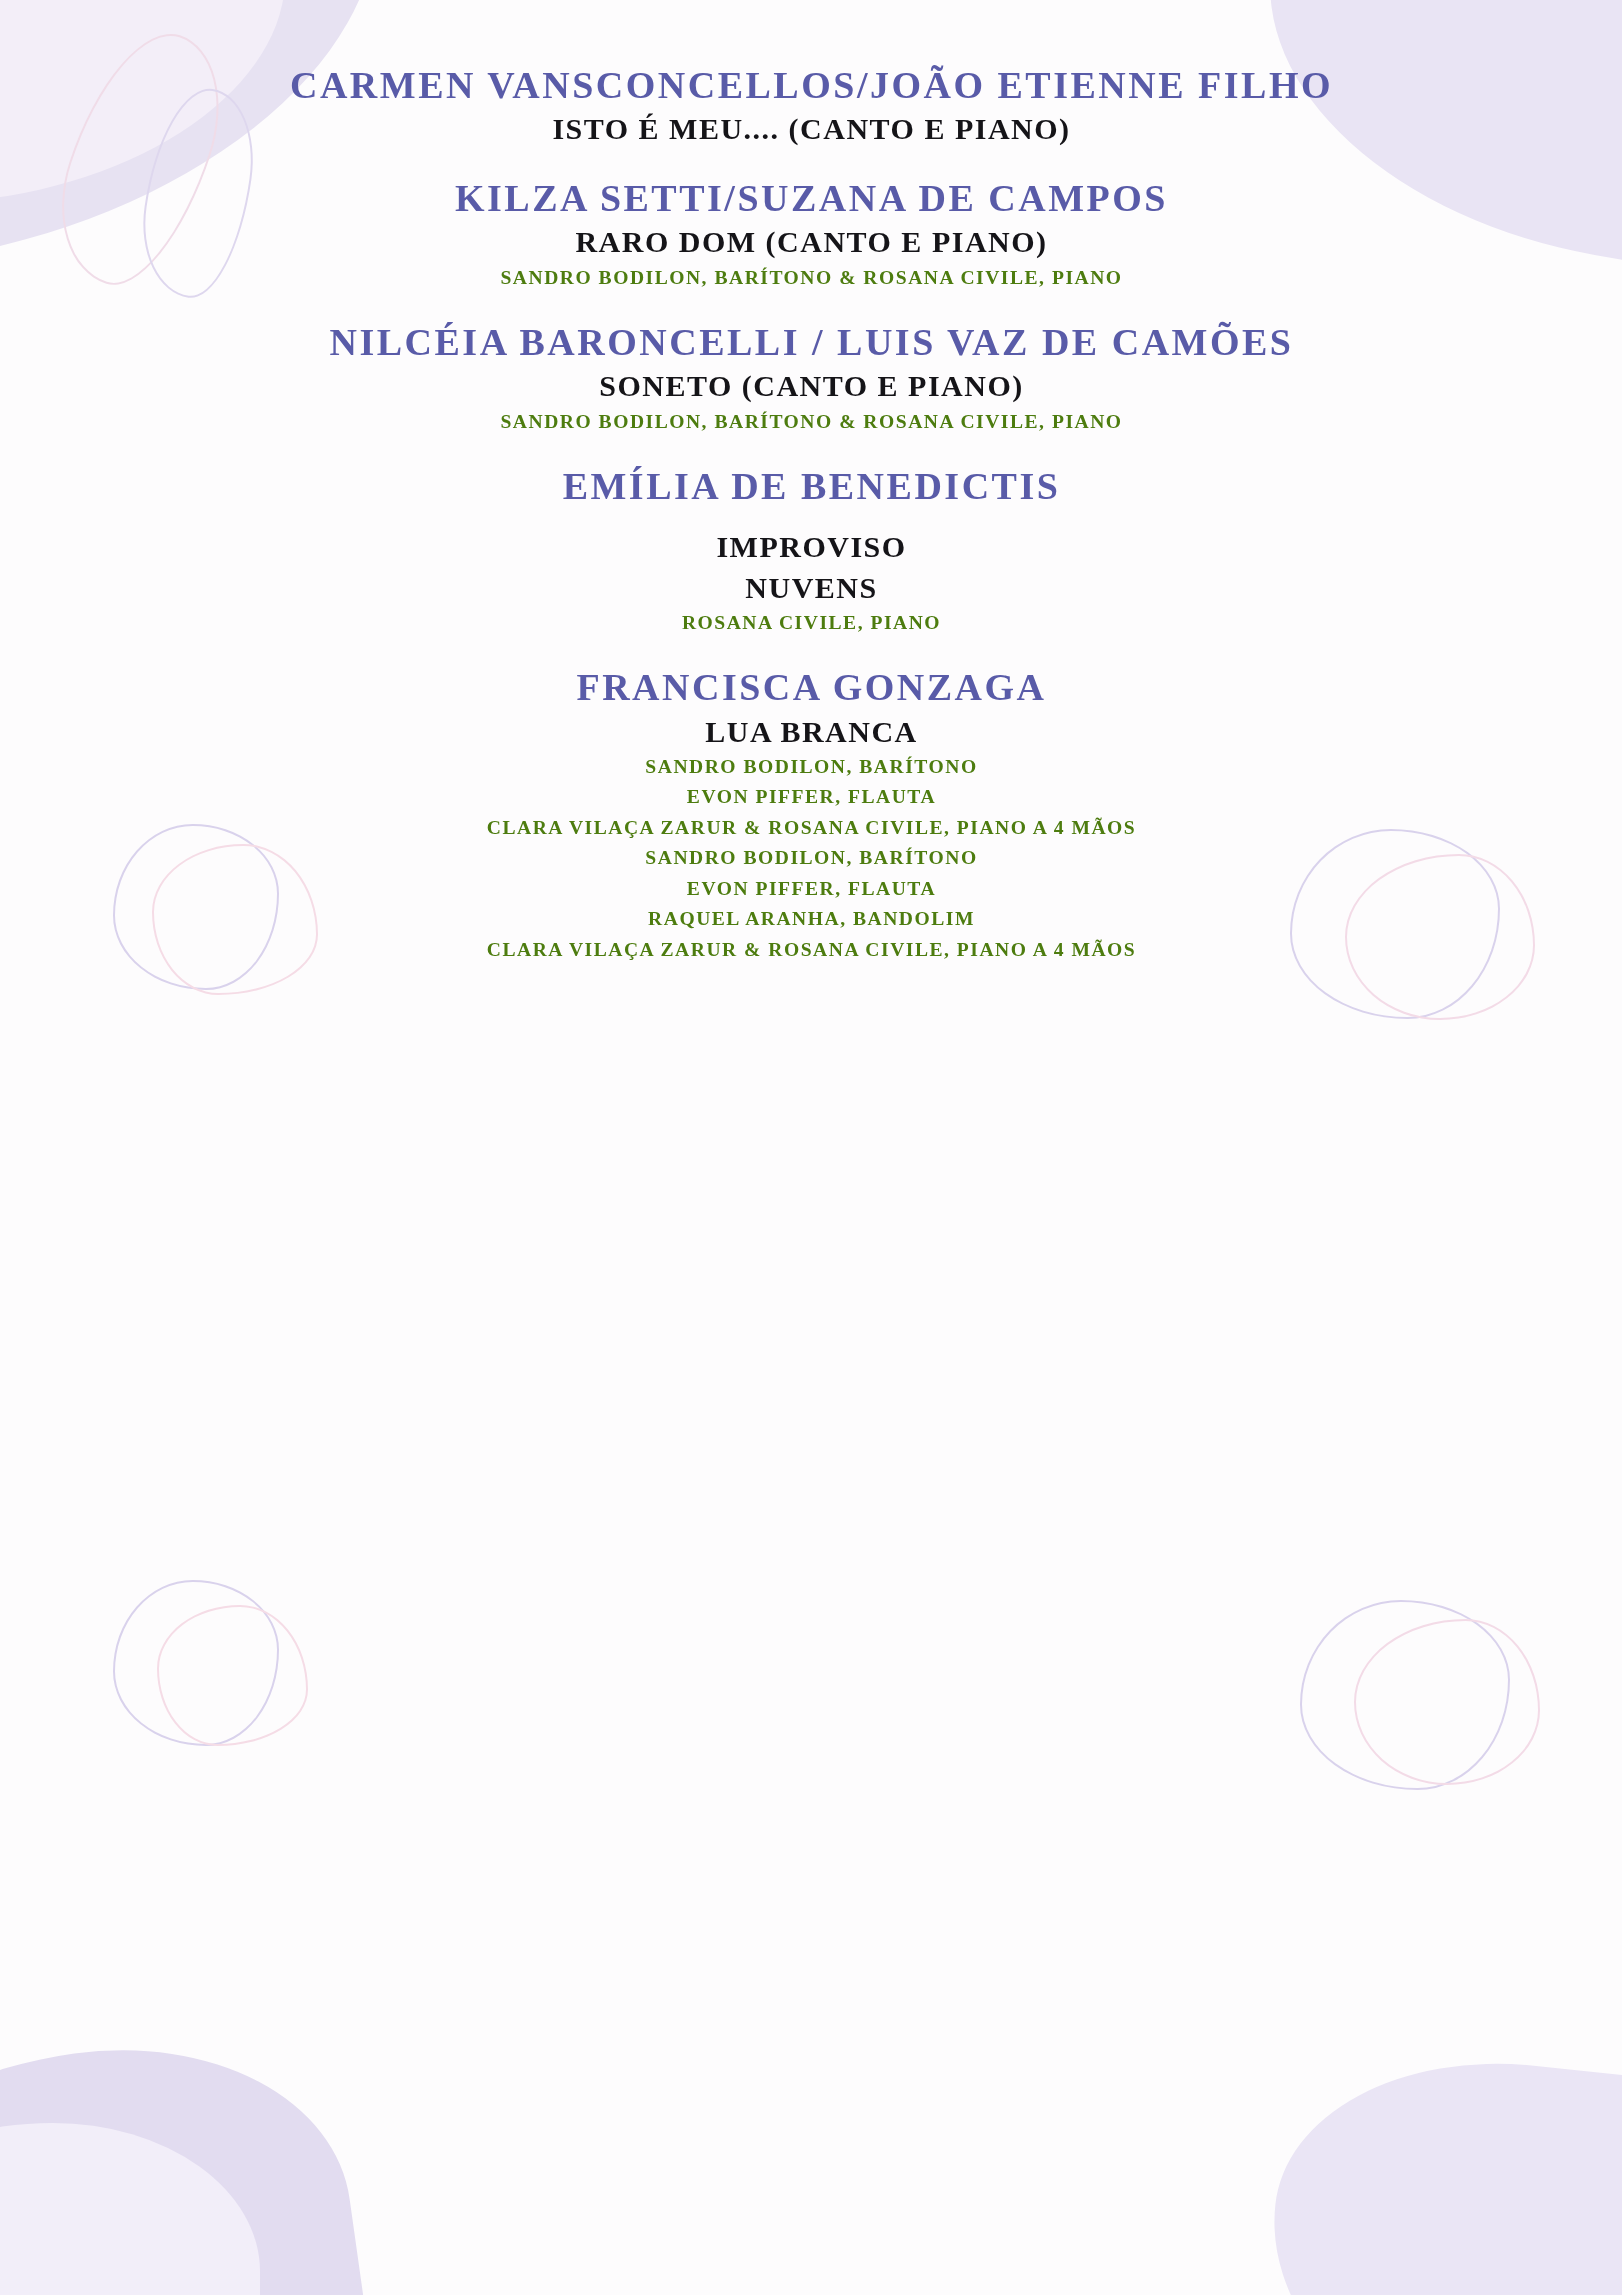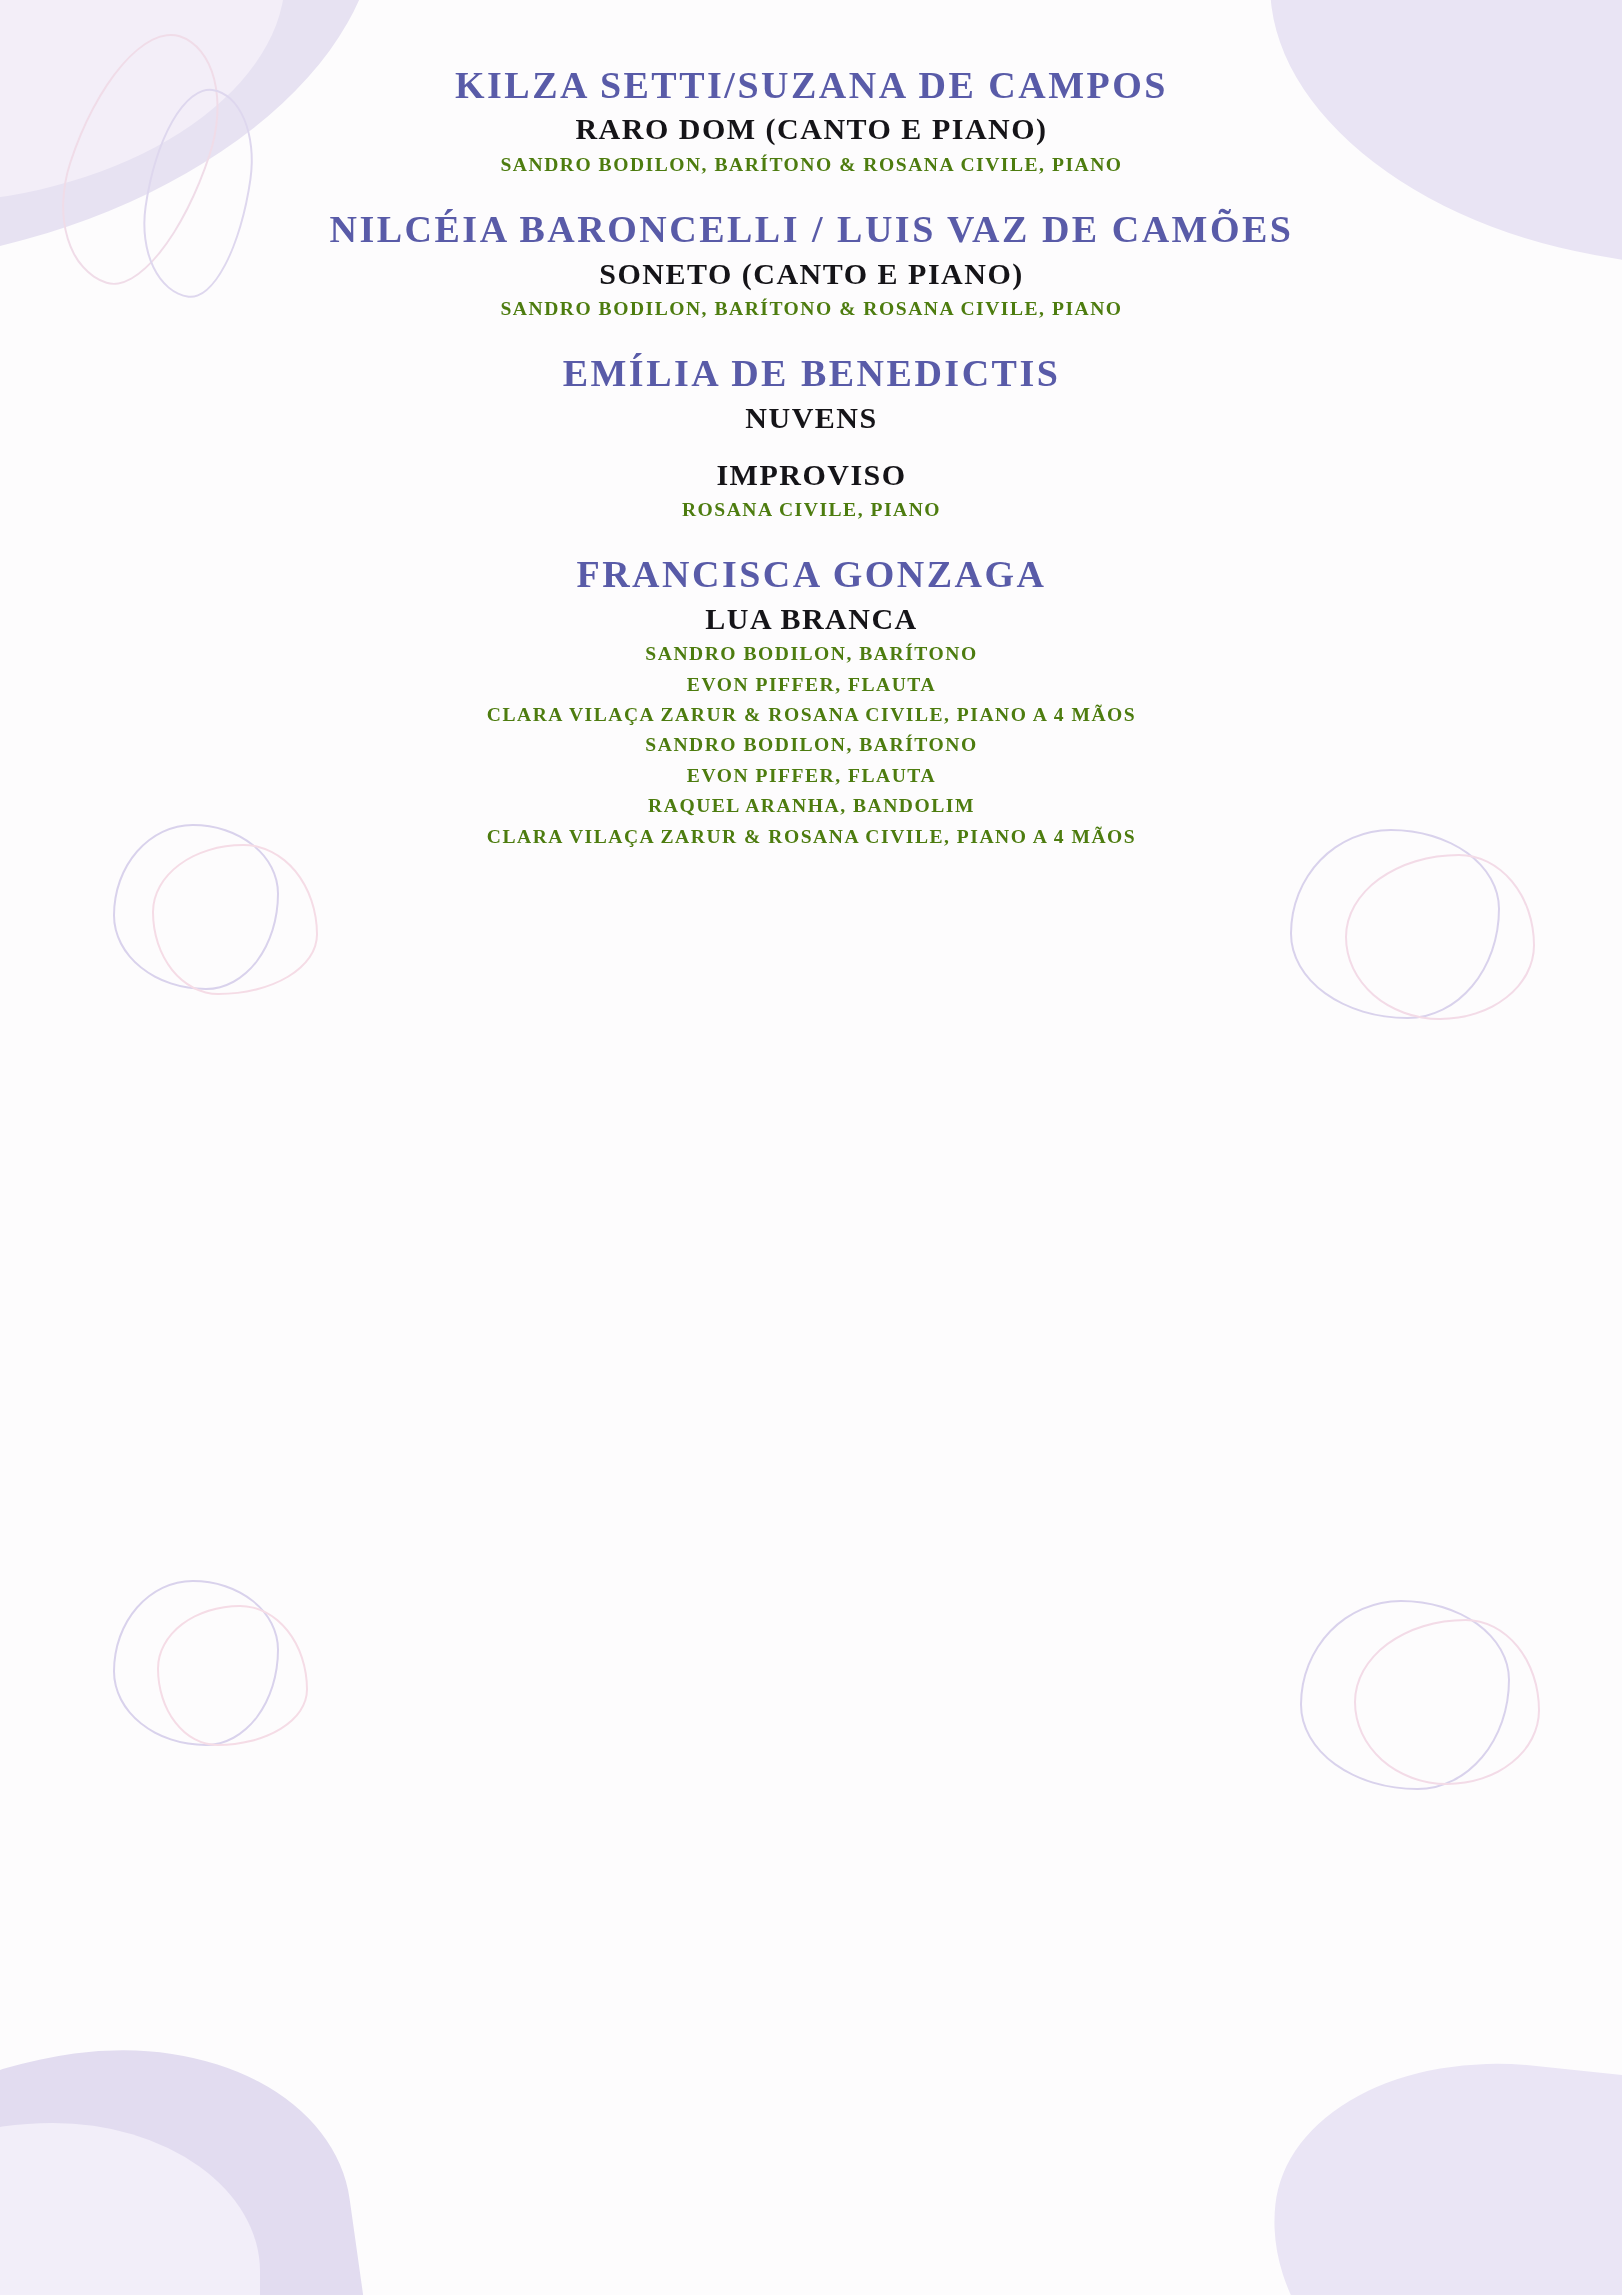--- a/index.html
+++ b/index.html
@@ -179,37 +179,41 @@
     <div class="outline o4"></div>
 
     <div class="outline o5"></div>
     <div class="outline o6 pink"></div>
     <div class="outline o7"></div>
     <div class="outline o8"></div>
   </div>
 
   <div class="content">
 
+    <div class="block">
+      <div class="composer">Carmen Vansconcellos/João Etienne Filho</div>
+      <div class="piece">Isto é meu.... (canto e piano)</div>
+    </div>
 
     <div class="block">
       <div class="composer">Kilza Setti/Suzana de Campos</div>
       <div class="piece">Raro dom (canto e piano)</div>
       <div class="performers">Sandro Bodilon, barítono &amp; Rosana Civile, piano</div>
     </div>
 
     <div class="block">
       <div class="composer">Nilcéia Baroncelli / Luis Vaz de Camões</div>
       <div class="piece">Soneto (canto e piano)</div>
       <div class="performers">Sandro Bodilon, barítono &amp; Rosana Civile, piano</div>
     </div>
 
     <div class="block">
       <div class="composer">Emília de Benedictis</div>
+      <div class="piece sub-piece">Improviso</div>
       <div class="piece">Nuvens</div>
-      <div class="piece sub-piece">Improviso</div>
       <div class="performers">Rosana Civile, piano</div>
     </div>
 
 
     <div class="block">
       <div class="composer">Francisca Gonzaga</div>
       <div class="piece">Lua branca</div>
       <div class="performers">Sandro Bodilon, barítono</div>
       <div class="performers">Evon Piffer, flauta</div>
       <div class="performers">Clara Vilaça Zarur &amp; Rosana Civile, piano a 4 mãos</div>

